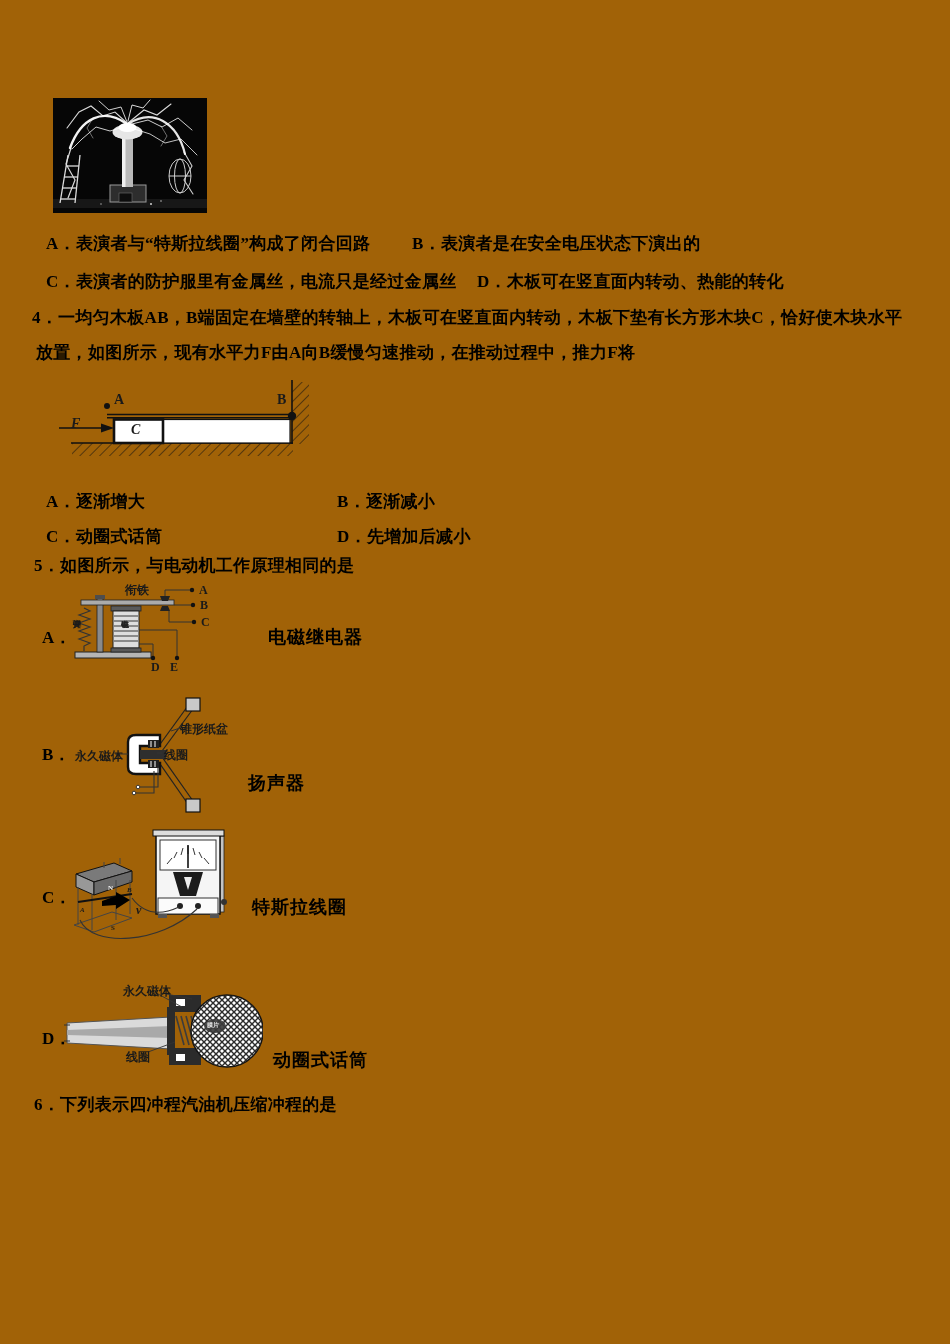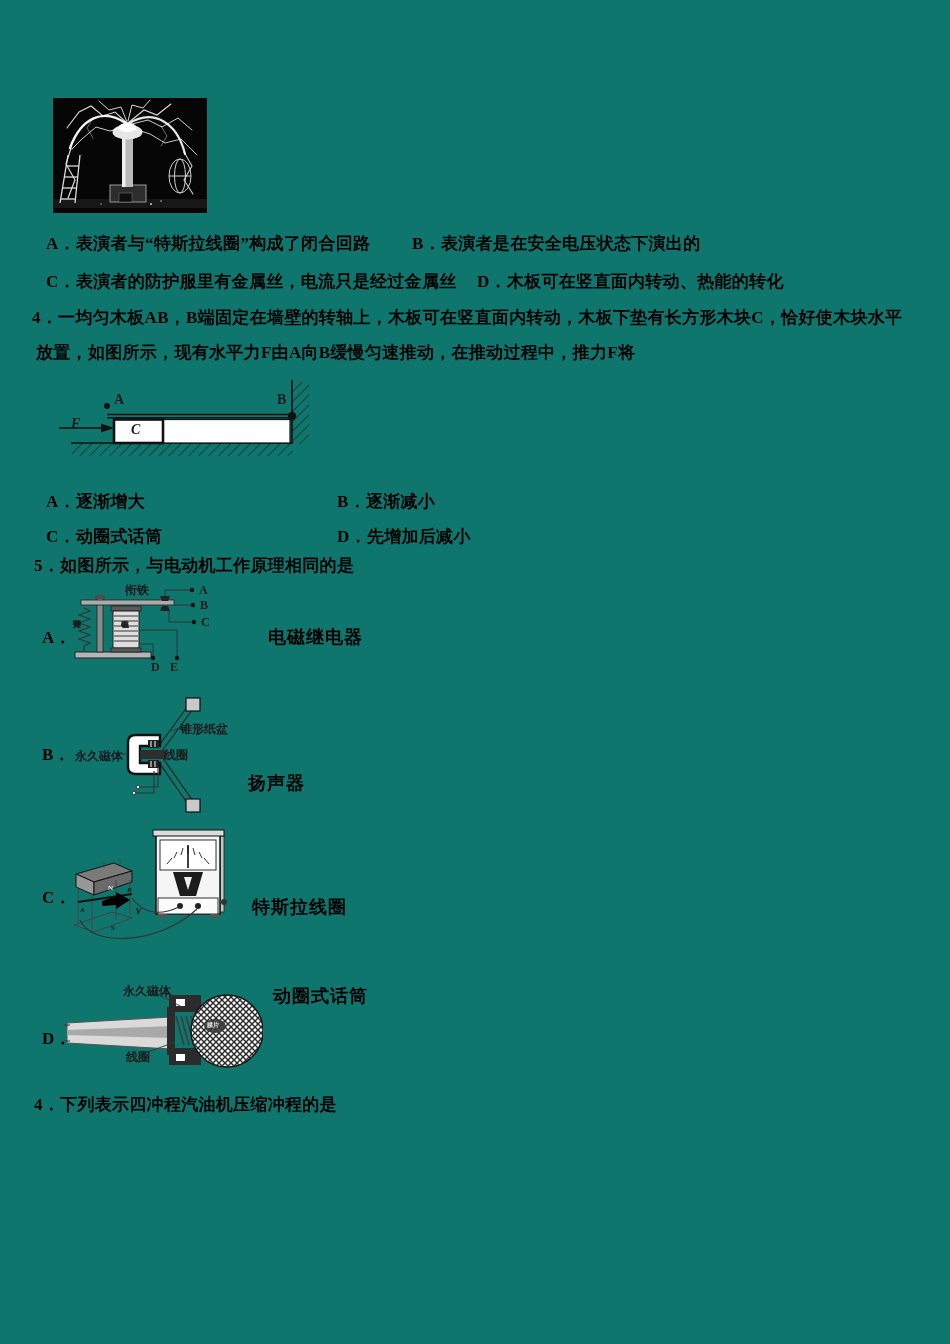--- a/index.html
+++ b/index.html
@@ -1,17 +1,17 @@
 <!DOCTYPE html>
 <html><head>
 <meta charset="utf-8">
 <style>
   html,body{margin:0;padding:0;background:#888;}
   .page{
-    position:relative;width:950px;height:1344px;background:#0f766e;
+    position:relative;width:950px;height:1344px;background:#a16207;
     margin:0 auto;overflow:hidden;
     font-family:"Liberation Serif","DejaVu Serif",serif;color:#000;
   }
   .txt{position:absolute;white-space:nowrap;font-weight:bold;font-size:17px;letter-spacing:.3px;}
   .cap{position:absolute;white-space:nowrap;font-weight:bold;font-size:18px;letter-spacing:1px;}
   .letter{position:absolute;white-space:nowrap;font-weight:bold;font-size:17px;}
   .fig{position:absolute;}
   .fig svg{position:absolute;left:0;top:0;}
   .flabel{position:absolute;white-space:nowrap;font-size:12px;font-weight:bold;color:#1a1a1a;letter-spacing:0;}
   .vlabel{position:absolute;writing-mode:vertical-rl;text-orientation:upright;font-size:8.5px;font-weight:bold;color:#1a1a1a;line-height:1;}
@@ -296,17 +296,17 @@
       <ellipse cx="152" cy="41" rx="11" ry="7" fill="#3a3a3a" opacity="0.9"></ellipse>
 
       <line x1="95" y1="9" x2="119" y2="22" stroke="#333" stroke-width="0.9"></line>
       <line x1="103" y1="9" x2="129" y2="14" stroke="#333" stroke-width="0.9"></line>
       <line x1="85" y1="67" x2="112" y2="57" stroke="#333" stroke-width="0.9"></line>
     </svg>
     <span class="flabel" style="left:60px;top:0px;">永久磁体</span>
     <span class="flabel" style="left:63px;top:66px;">线圈</span>
     <span class="flabel" style="left:144px;top:38px;font-size:6px;color:#e8e8e8;">膜片</span>
   </div>
-  <div class="cap" style="left:273px;top:984px;text-align:center;">动圈式话筒</div>
-
-  <div class="txt" style="left:34px;top:1093px;">4．下列表示四冲程汽油机压缩冲程的是</div>
+  <div class="cap" style="left:273px;top:1048px;text-align:center;">动圈式话筒</div>
+
+  <div class="txt" style="left:34px;top:1093px;">6．下列表示四冲程汽油机压缩冲程的是</div>
 
 </div>
 
 </body></html>

